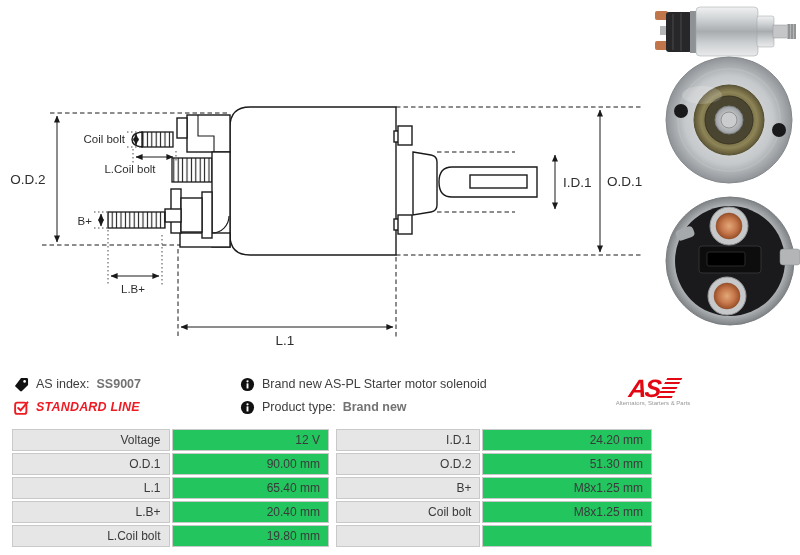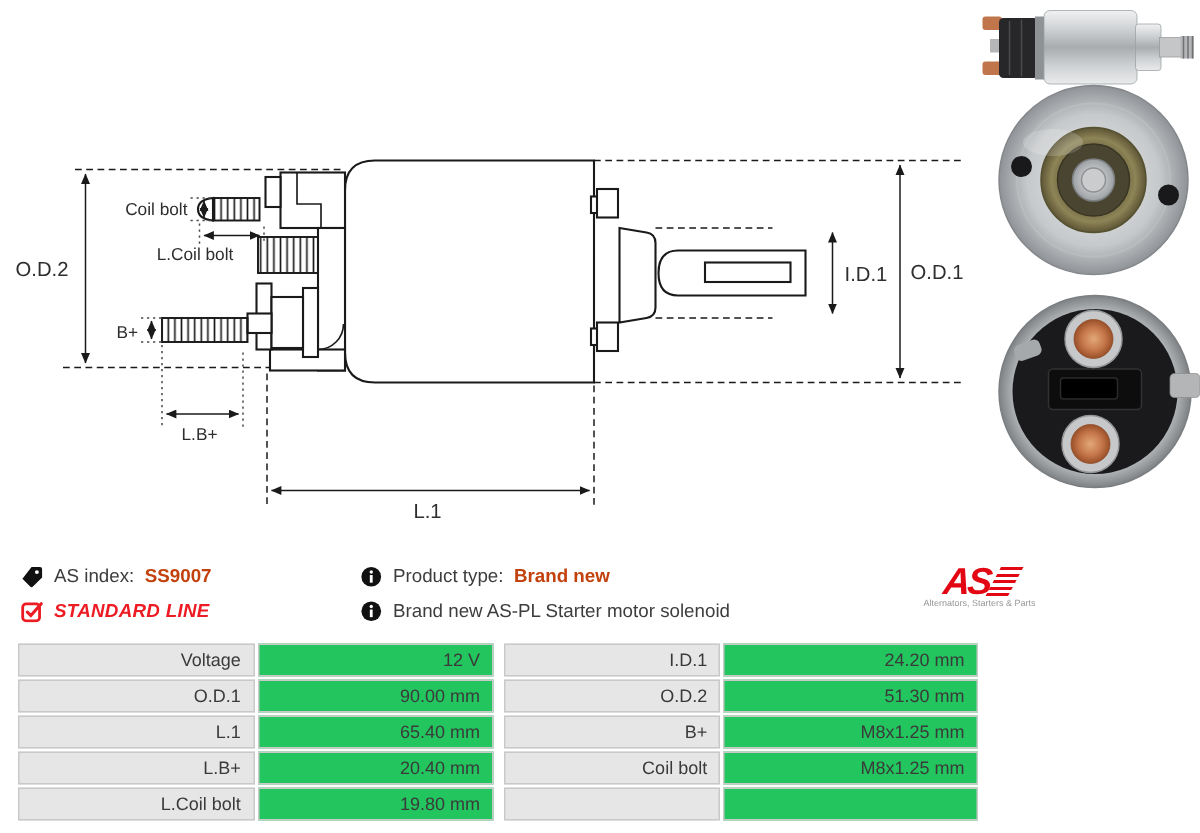--- a/index.html
+++ b/index.html
@@ -20,21 +20,21 @@
   .hatch { fill:url(#hatchV); stroke:#1a1a1a; stroke-width:1.3; }
 
   
   .photos { position:absolute; left:648px; top:0; width:152px; height:340px; }
 
   
   .infobar { position:absolute; left:0; top:374px; width:800px; height:54px; }
   .info-col { position:absolute; top:2px; display:flex; flex-direction:column; gap:7px; }
   .col1 { left:14px; } .col2 { left:240px; } .col3 { left:552px; }
   .info-row { display:flex; align-items:center; gap:7px; font-size:12.5px; color:#3d3d3d; height:16px; }
-  .info-row b { color:#c2410c; }
+  .info-row b { color:#737373; }
   .std-line { color:#ed1c24; font-weight:bold; letter-spacing:.2px;font-style:italic; }
   .icon { width:15px; height:15px; flex:0 0 15px; }
 
   .as-logo { margin-left:46px; margin-top:1px; display:flex; flex-direction:column; align-items:center; width:110px; }
   .as-mark { display:flex; align-items:center; height:22px; }
   .as-word { font-style:italic; font-weight:bold; font-size:25px; line-height:22px; color:#e30613; letter-spacing:-2px; transform:skewX(-6deg); }
   .as-stripes { width:15px; height:20px; margin-left:3px;
     background:repeating-linear-gradient(#e30613 0 2px, transparent 2px 4.4px);
     transform:skewX(-28deg); }
   .as-sub { font-size:6px; color:#979797; margin-top:1px; white-space:nowrap; }
@@ -236,30 +236,30 @@
       </div>
     </div>
 
     <div class="info-col col2">
       <div class="info-row">
         <svg class="icon" viewBox="0 0 16 16">
           <circle cx="8" cy="8" r="7" fill="#111"></circle>
           <rect x="7" y="6.8" width="2" height="5.4" fill="#fff"></rect>
           <circle cx="8" cy="4.6" r="1.2" fill="#fff"></circle>
         </svg>
-        <span>Product type:</span>
-        <b>Brand new</b>
+        <span>Brand new AS-PL Starter motor solenoid</span>
       </div>
       <div class="info-row">
         <svg class="icon" viewBox="0 0 16 16">
           <circle cx="8" cy="8" r="7" fill="#111"></circle>
           <rect x="7" y="6.8" width="2" height="5.4" fill="#fff"></rect>
           <circle cx="8" cy="4.6" r="1.2" fill="#fff"></circle>
         </svg>
-        <span>Brand new AS-PL Starter motor solenoid</span>
+        <span>Product type:</span>
+        <b>Brand new</b>
       </div>
     </div>
 
     <div class="info-col col3">
       <div class="as-logo">
         <div class="as-mark">
           <span class="as-word">AS</span>
           <span class="as-stripes"></span>
         </div>
         <div class="as-sub">Alternators, Starters &amp; Parts</div>

